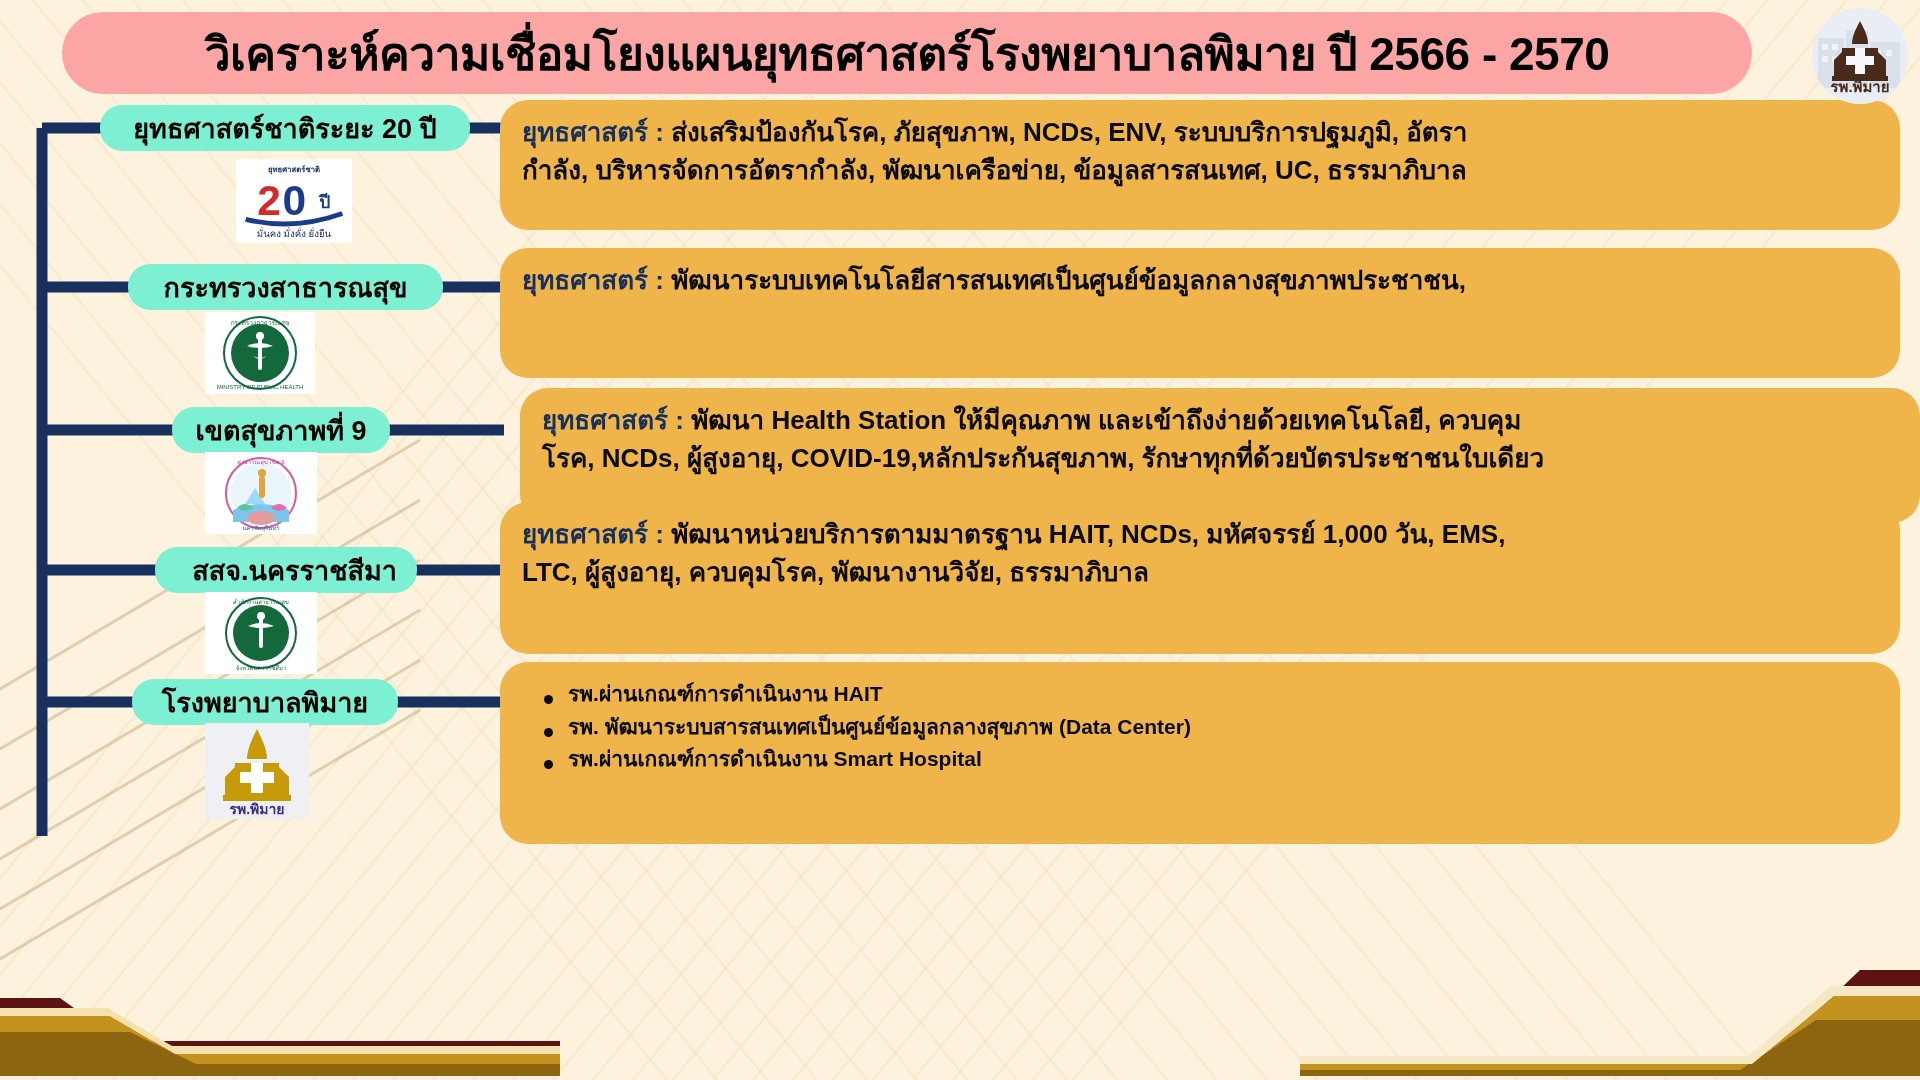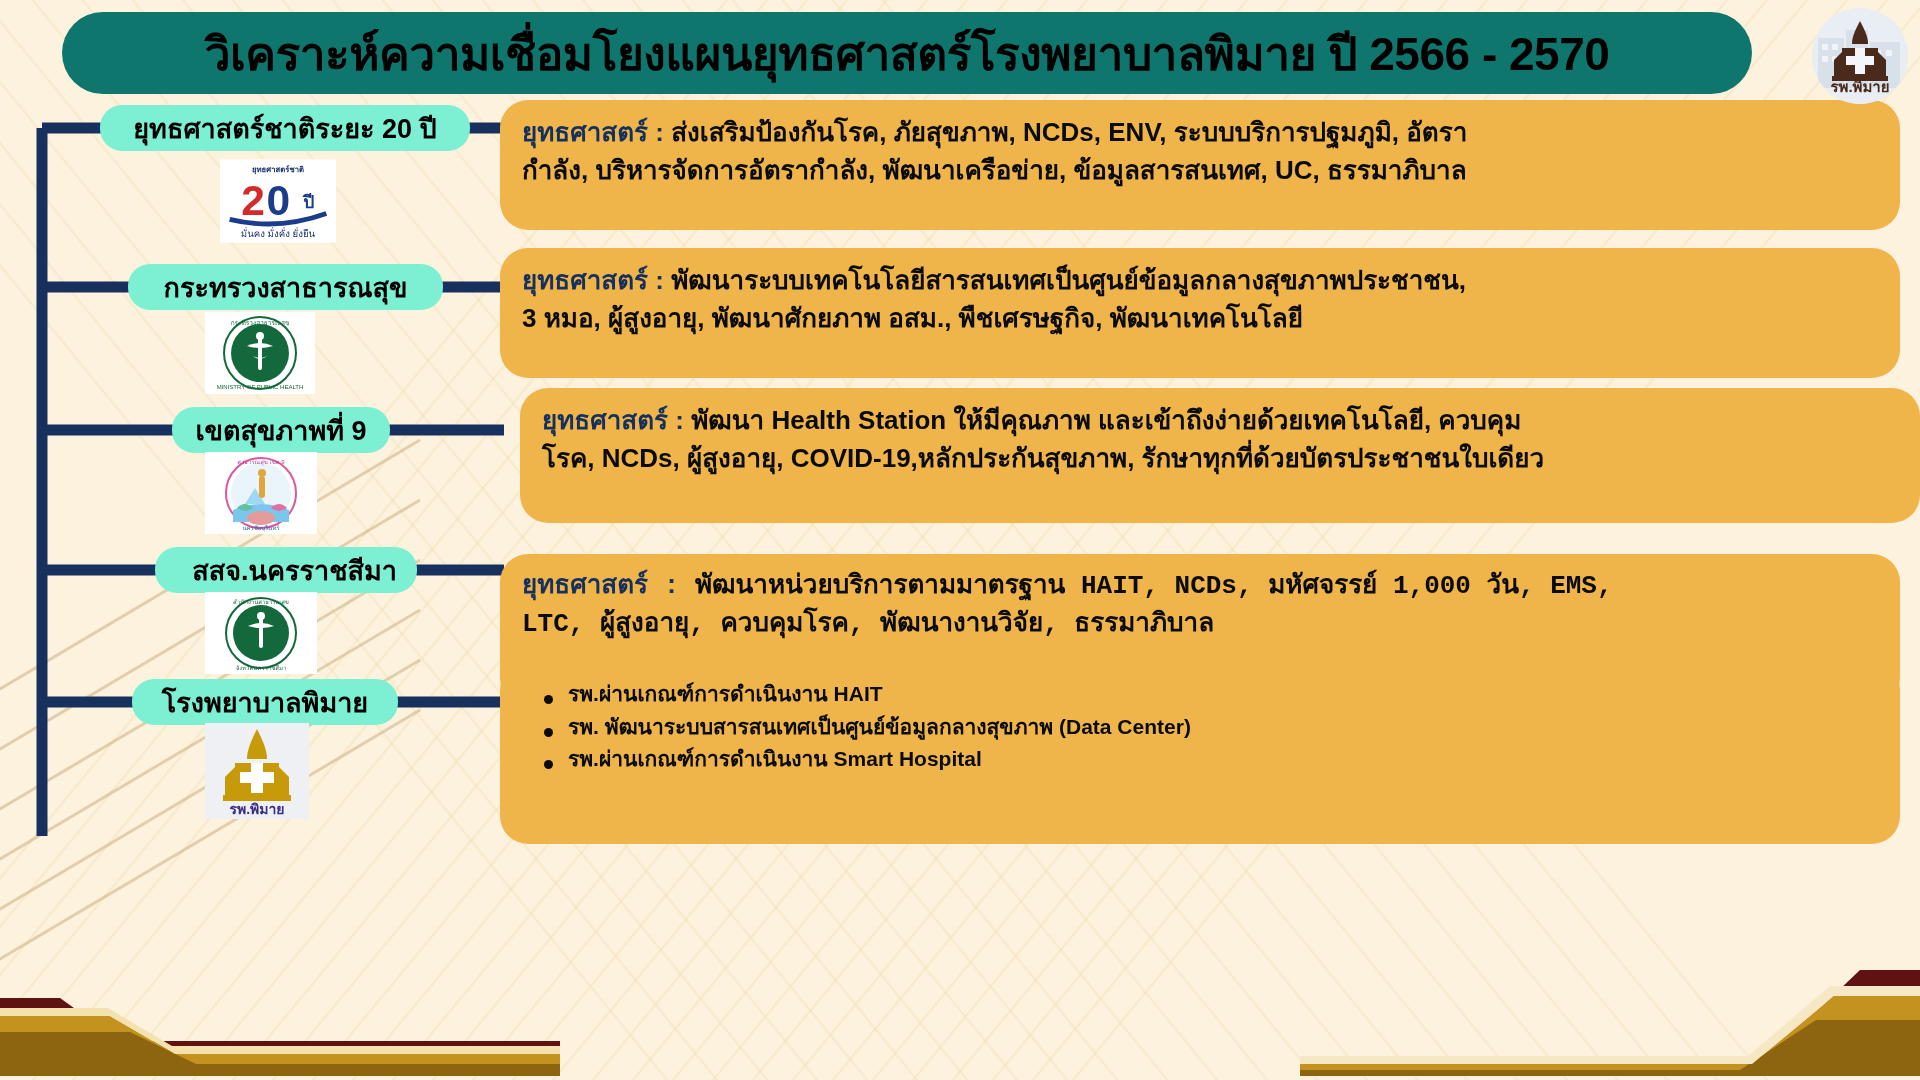--- a/index.html
+++ b/index.html
@@ -16,21 +16,21 @@
   #bg-diagonals svg{position:absolute;left:0;top:0;}
 
   
   #corner-left,#corner-right{position:absolute;bottom:0;}
   #corner-left{left:0;}
   #corner-right{right:0;}
 
   
   #title-bar{
     position:absolute;left:62px;top:12px;width:1690px;height:82px;
-    background:#0f766e;border-radius:42px;
+    background:#fca5a5;border-radius:42px;
     display:flex;align-items:center;justify-content:center;
     z-index:20;
   }
   #title-text{
     font-size:46px;font-weight:bold;color:#000;white-space:nowrap;
     letter-spacing:-0.5px;
   }
 
   
   #brand-logo{
@@ -245,21 +245,21 @@
     <line x1="372" y1="570" x2="504" y2="570"></line>
     <line x1="372" y1="702" x2="504" y2="702"></line>
   </g>
 </svg>
 
 <div class="row">
   <div class="label-chip" style="left:100px;top:105px;width:330px;">
     <span>ยุทธศาสตร์ชาติระยะ 20 ปี</span>
   </div>
 
-  <div class="org-logo" style="left:200px;top:158px;width:116px;height:86px;padding-left:20px;">
+  <div class="org-logo" style="left:216px;top:158px;width:116px;height:86px;padding-left:20px;">
     <svg width="120" height="86" viewBox="0 0 120 86">
       <rect x="0" y="0" width="120" height="86" fill="#ffffff"></rect>
       <text x="60" y="13" font-family="'Liberation Sans',sans-serif" font-size="8" fill="#1a2f6e" text-anchor="middle" font-weight="bold">ยุทธศาสตร์ชาติ</text>
       <text x="22" y="58" font-family="'Liberation Sans',sans-serif" font-size="44" font-weight="bold" fill="#d32b2b">2</text>
       <text x="48" y="58" font-family="'Liberation Sans',sans-serif" font-size="44" font-weight="bold" fill="#1b3c8c">0</text>
       <text x="86" y="50" font-family="'Liberation Sans',sans-serif" font-size="18" font-weight="bold" fill="#1b3c8c">ปี</text>
       <path d="M10 62 Q 60 74 110 56" stroke="#1b3c8c" stroke-width="5" fill="none"></path>
       <text x="60" y="80" font-family="'Liberation Sans',sans-serif" font-size="10" fill="#1a2f6e" text-anchor="middle">มั่นคง มั่งคั่ง ยั่งยืน</text>
     </svg>
   </div>
@@ -291,23 +291,20 @@
         <circle cx="55" cy="24" r="4"></circle>
       </g>
       <text x="55" y="13" font-family="'Liberation Sans',sans-serif" font-size="6.5" fill="#14693c" text-anchor="middle">กระทรวงสาธารณสุข</text>
       <text x="55" y="77" font-family="'Liberation Sans',sans-serif" font-size="6" fill="#14693c" text-anchor="middle">MINISTRY OF PUBLIC HEALTH</text>
     </svg>
   </div>
 
   <div class="content-box" style="left:500px;top:248px;width:1400px;height:130px;">
     <div class="content-line">
       <span class="kw">ยุทธศาสตร์ :</span><span> พัฒนาระบบเทคโนโลยีสารสนเทศเป็นศูนย์ข้อมูลกลางสุขภาพประชาชน,</span>
-    </div>
-    <div class="content-line">
-      <span>3 หมอ, ผู้สูงอายุ, พัฒนาศักยภาพ อสม., พืชเศรษฐกิจ, พัฒนาเทคโนโลยี</span>
     </div>
   </div>
 </div>
 
 <div class="row">
   <div class="label-chip" style="left:172px;top:407px;width:178px;">
     <span>เขตสุขภาพที่ 9</span>
   </div>
 
   <div class="org-logo" style="left:205px;top:452px;width:112px;height:82px;">
@@ -352,21 +349,21 @@
       <g fill="#ffffff">
         <rect x="54" y="26" width="4" height="30" rx="2"></rect>
         <path d="M43 34 Q 56 28 69 34 Q 56 38 43 34 Z"></path>
         <circle cx="56" cy="24" r="4"></circle>
       </g>
       <text x="56" y="12" font-family="'Liberation Sans',sans-serif" font-size="6" fill="#14693c" text-anchor="middle">สำนักงานสาธารณสุข</text>
       <text x="56" y="78" font-family="'Liberation Sans',sans-serif" font-size="6" fill="#14693c" text-anchor="middle">จังหวัดนครราชสีมา</text>
     </svg>
   </div>
 
-  <div class="content-box" style="left:500px;top:554px;width:1400px;height:152px;font-family:Liberation Mono, monospace;">
+  <div class="content-box" style="left:500px;top:502px;width:1400px;height:152px;">
     <div class="content-line">
       <span class="kw">ยุทธศาสตร์ :</span><span> พัฒนาหน่วยบริการตามมาตรฐาน HAIT, NCDs, มหัศจรรย์ 1,000 วัน, EMS,</span>
     </div>
     <div class="content-line">
       <span>LTC, ผู้สูงอายุ, ควบคุมโรค, พัฒนางานวิจัย, ธรรมาภิบาล</span>
     </div>
   </div>
 </div>
 
 <div class="row">

